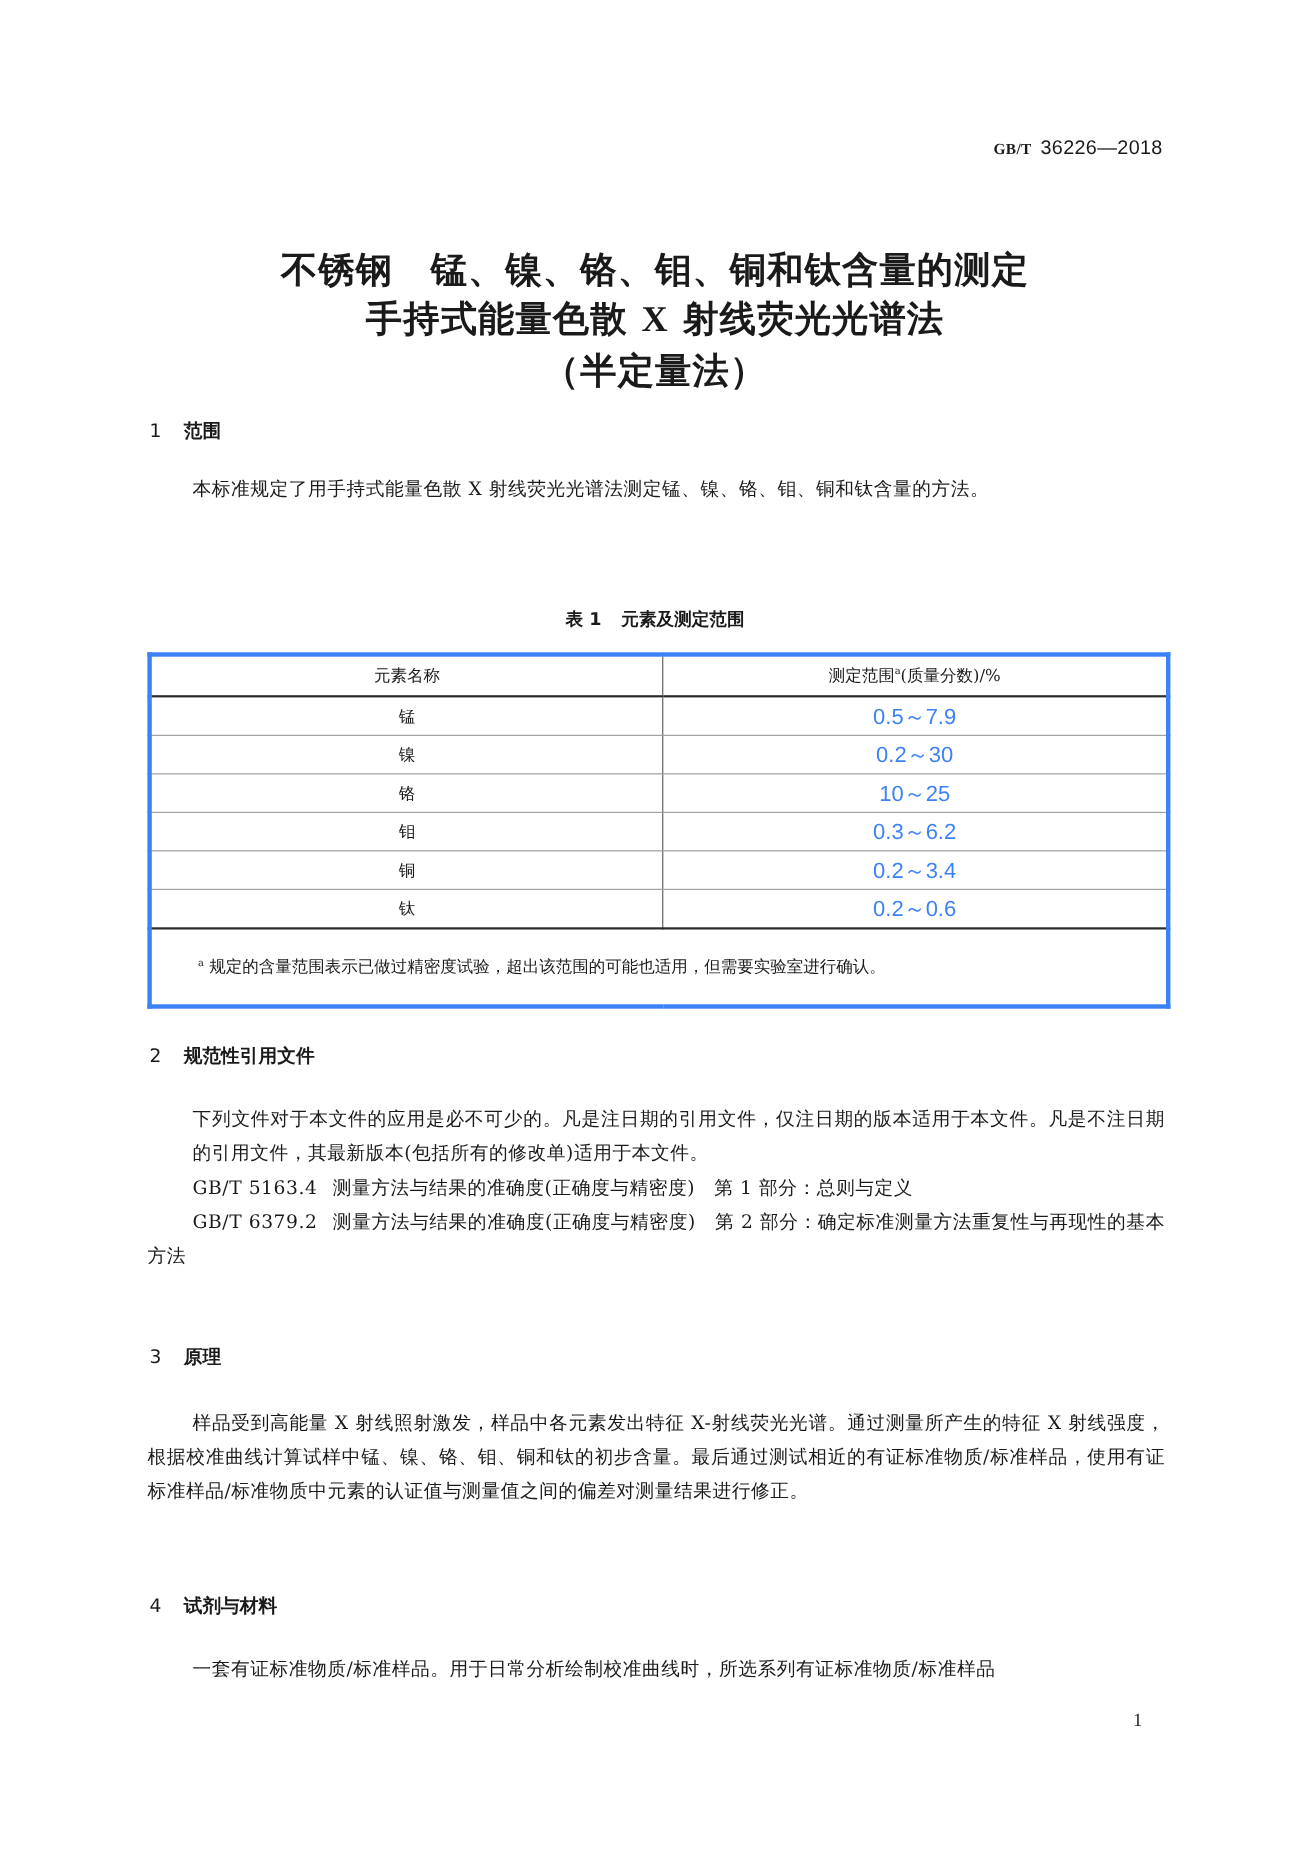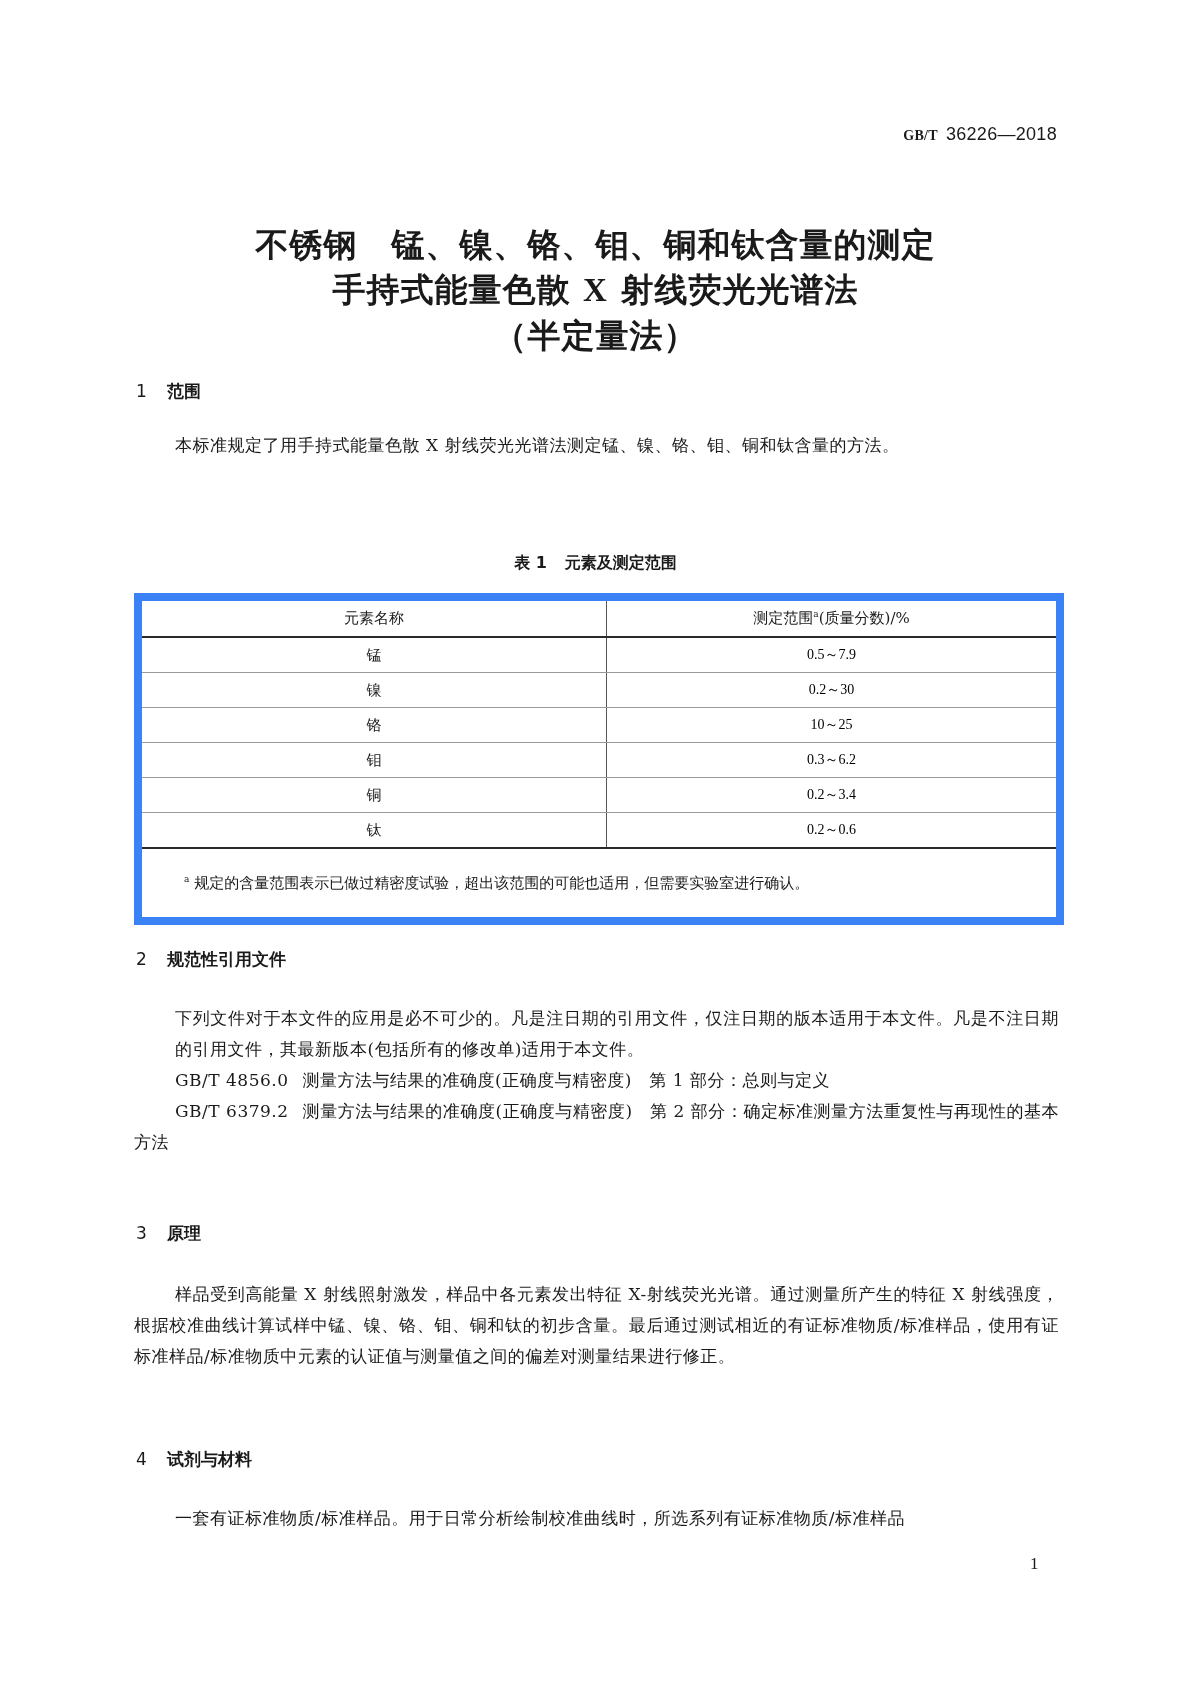--- a/index.html
+++ b/index.html
@@ -85,44 +85,44 @@
       font-size: 16px;
       white-space: nowrap;
     }
     .table-caption .cap-num { margin-right: 18px; }
     table.data-table {
       position: absolute;
       left: 134px;
       top: 593px;
       width: 930px;
       border-collapse: collapse;
-      border: 8px solid #3b82f6;
+      border: 4px solid #3b82f6;
       font-size: 15px;
     }
     table.data-table th,
     table.data-table td {
       text-align: center;
       height: 34px;
       padding: 0;
       font-weight: normal;
       border-left: 1px solid #555;
       border-right: 1px solid #555;
       border-top: 1px solid #999;
       border-bottom: 1px solid #999;
     }
     table.data-table thead th {
       border-bottom: 2px solid #2a2a2a;
       height: 35px;
     }
     table.data-table td.col1,
     table.data-table th.col1 { width: 464px; }
     table.data-table .range {
-      font-family: Liberation Serif, serif;
-      font-size: 14px;
-      color: #000000;
+      font-family: Liberation Sans, sans-serif;
+      font-size: 20px;
+      color: #3b82f6;
     }
     table.data-table tr.footnote td {
       text-align: left;
       height: 68px;
       border-top: 2px solid #2a2a2a;
       padding-left: 42px;
       font-size: 15px;
     }
     sup.fn-mark {
       font-size: 9px;
@@ -204,21 +204,21 @@
     </tr>
   </tbody>
 </table>
 
 <div class="abs section-heading" style="top:948px;">
   <span class="sec-num">2</span><span>规范性引用文件</span>
 </div>
 <div class="abs para" style="top:1003px;">
   <p class="indent">下列文件对于本文件的应用是必不可少的。凡是注日期的引用文件，仅注日期的版本适用于本文件。凡是不注日期的引用文件，其最新版本(包括所有的修改单)适用于本文件。</p>
   <div class="ref-line">
-    <span class="code">GB/T 4856.0</span><span>测量方法与结果的准确度(正确度与精密度)　第 1 部分：总则与定义</span>
+    <span class="code">GB/T 5163.4</span><span>测量方法与结果的准确度(正确度与精密度)　第 1 部分：总则与定义</span>
   </div>
   <p style="text-indent:41px;">
     <span class="code" style="margin-right:14px;">GB/T 6379.2</span><span>测量方法与结果的准确度(正确度与精密度)　第 2 部分：确定标准测量方法重复性与再现性的基本方法</span>
   </p>
 </div>
 
 <div class="abs section-heading" style="top:1222px;">
   <span class="sec-num">3</span><span>原理</span>
 </div>
 <div class="abs para" style="top:1279px;">

